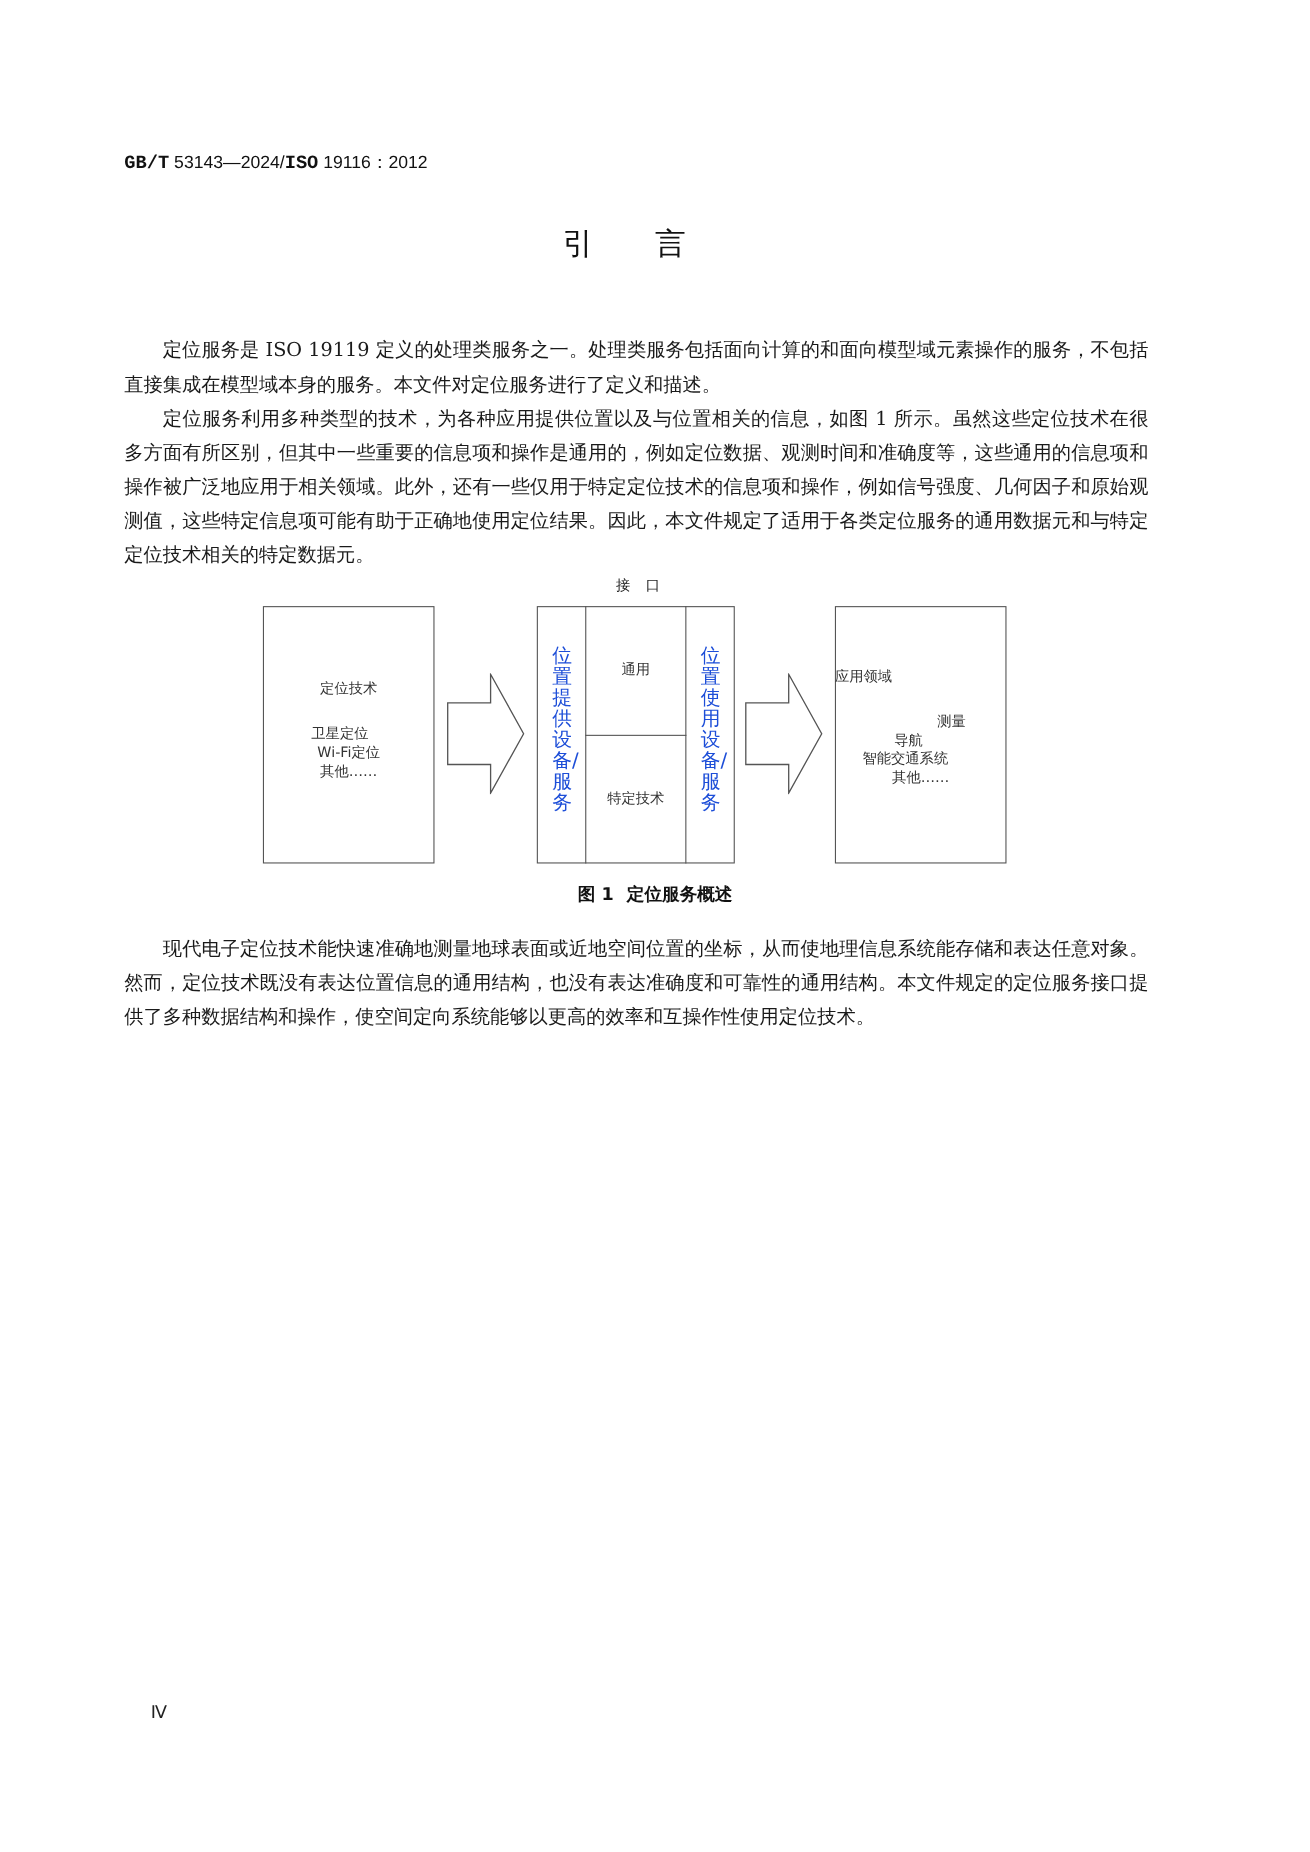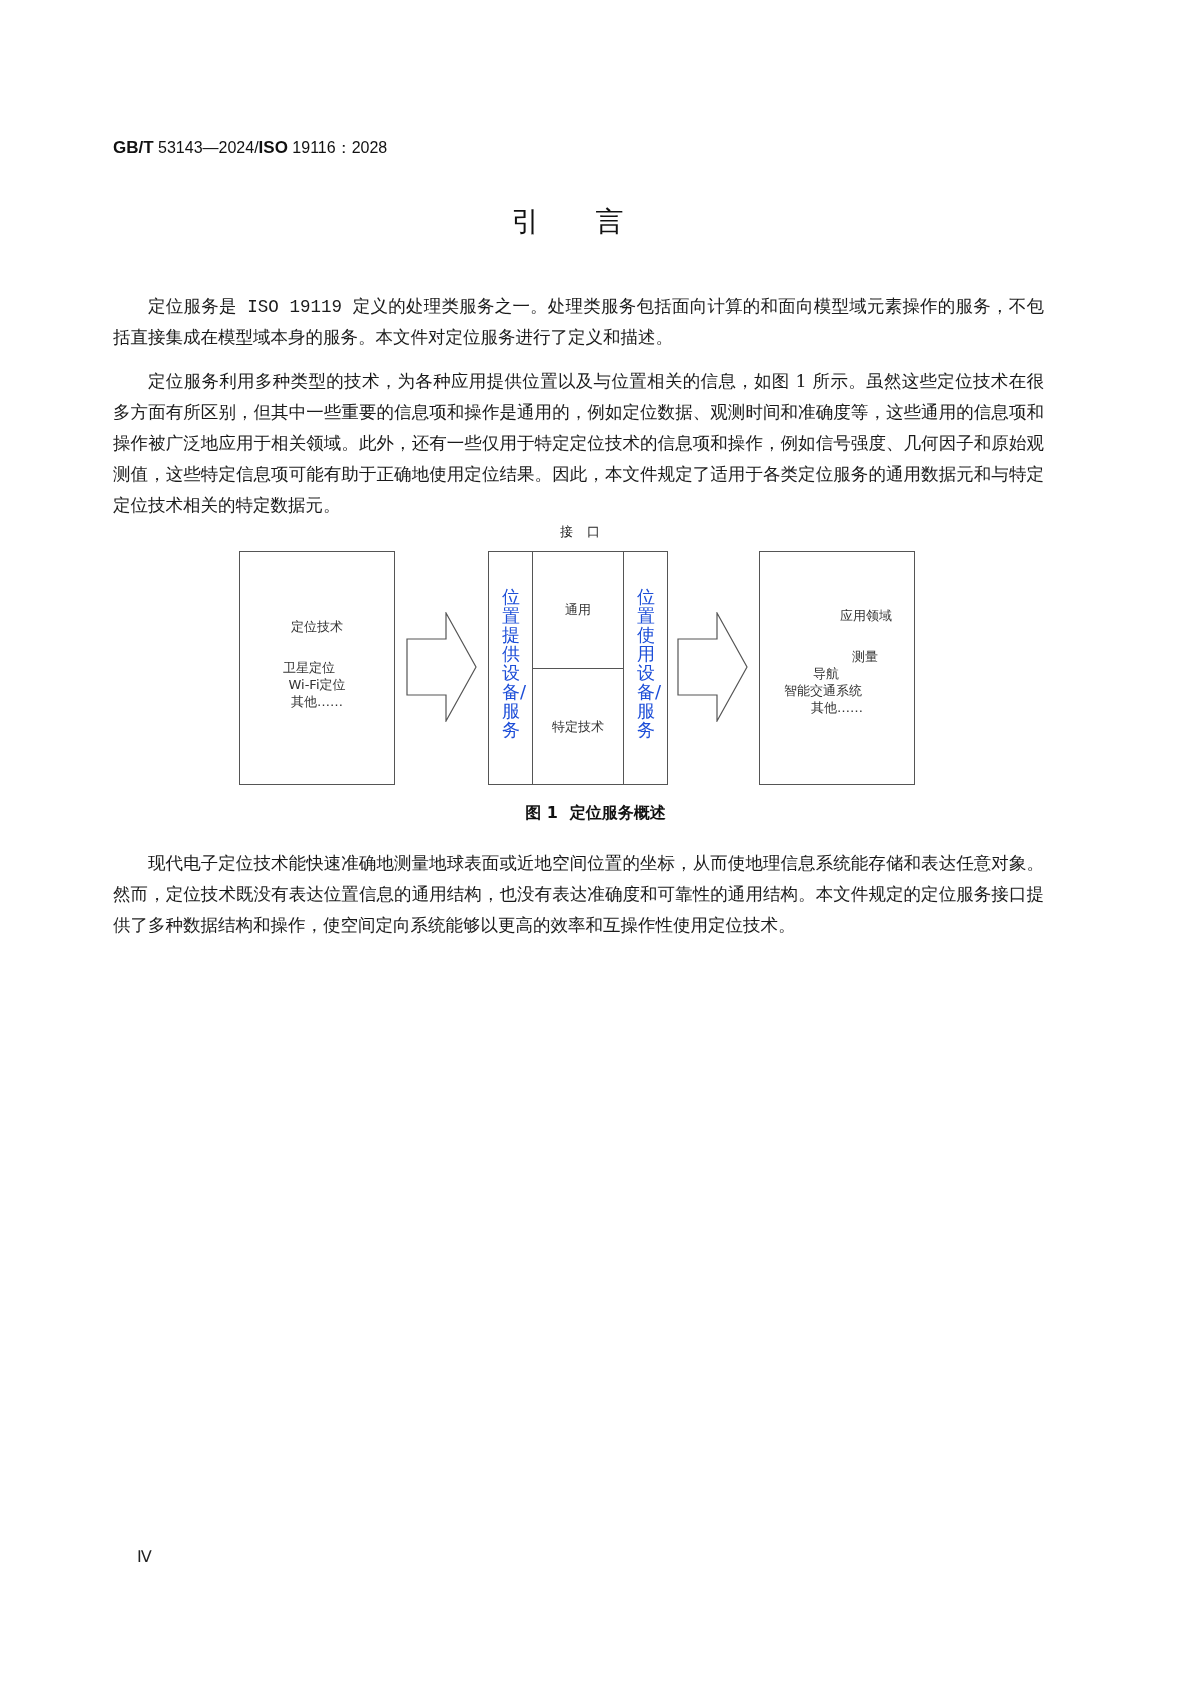--- a/index.html
+++ b/index.html
@@ -1,39 +1,39 @@
 <!DOCTYPE html>
 <html><head>
 <meta charset="utf-8">
 <style>
   html, body { margin: 0; padding: 0; background: #ffffff; }
   body { width: 1191px; height: 1684px; position: relative; overflow: hidden; color: #1a1a1a; }
   .header { position: absolute; left: 113px; top: 138px; font-family: "Liberation Sans", sans-serif; font-size: 16px; color: #111; }
-  .header b { font-family: Liberation Sans, sans-serif; font-weight: bold; font-size: 17px; }
+  .header b { font-family: Liberation Mono, monospace; font-weight: bold; font-size: 17px; }
   .title { position: absolute; left: 0; width: 1191px; top: 203px; text-align: center; font-family: "DejaVu Sans", sans-serif; font-size: 28px; letter-spacing: 56px; box-sizing: border-box; color: #111; }
   .para { position: absolute; left: 113px; width: 931px; font-family: "DejaVu Serif", serif; font-size: 17.5px; line-height: 31px; text-indent: 35px; text-align: justify; color: #1a1a1a; margin: 0; }
-  .p1 { top: 292px; font-family: Liberation Mono, monospace; }
+  .p1 { top: 304px; }
   .p2 { top: 366px; }
   .p3 { top: 848px; }
   .fig-label-top { position: absolute; left: 560px; top: 523px; font-family: "DejaVu Sans", sans-serif; font-size: 13px; letter-spacing: 14px; color: #222; }
   .box { position: absolute; border: 1.2px solid #555; box-sizing: border-box; }
   .box-text { position: absolute; font-family: "DejaVu Sans", sans-serif; font-size: 13px; color: #333; text-align: center; line-height: 17px; }
   .vtext { position: absolute; font-family: "DejaVu Sans", sans-serif; font-size: 18px; color: #1d4ed8; width: 16px; line-height: 19px; text-align: center; word-break: break-all; }
   .caption { position: absolute; left: 0; width: 1191px; top: 803px; text-align: center; font-family: "DejaVu Sans", sans-serif; font-size: 16px; font-weight: bold; color: #111; }
   .caption span + span { margin-left: 12px; }
   .page-num { position: absolute; left: 137px; top: 1547px; font-family: "Liberation Serif", serif; font-size: 16px; color: #222; }
   svg.arrow { position: absolute; }
 </style>
 </head>
 <body>
 
 <div class="header">
   <b>GB/T</b>
   <span>53143—2024/</span><b>ISO</b>
-  <span>19116：2028</span>
+  <span>19116：2012</span>
 </div>
 
 <div class="title">引言</div>
 
 <p class="para p1">定位服务是 ISO 19119 定义的处理类服务之一。处理类服务包括面向计算的和面向模型域元素操作的服务，不包括直接集成在模型域本身的服务。本文件对定位服务进行了定义和描述。</p>
 <p class="para p2">定位服务利用多种类型的技术，为各种应用提供位置以及与位置相关的信息，如图 1 所示。虽然这些定位技术在很多方面有所区别，但其中一些重要的信息项和操作是通用的，例如定位数据、观测时间和准确度等，这些通用的信息项和操作被广泛地应用于相关领域。此外，还有一些仅用于特定定位技术的信息项和操作，例如信号强度、几何因子和原始观测值，这些特定信息项可能有助于正确地使用定位结果。因此，本文件规定了适用于各类定位服务的通用数据元和与特定定位技术相关的特定数据元。</p>
 
 <div>
   <div class="fig-label-top">接口</div>
 
@@ -54,21 +54,21 @@
   <div class="vtext" style="left:502px; top:587px;">位置提供设备/服务</div>
   <div class="box-text" style="left:532px; width:92px; top:601px;">通用</div>
   <div class="box-text" style="left:532px; width:92px; top:718px;">特定技术</div>
   <div class="vtext" style="left:637px; top:587px;">位置使用设备/服务</div>
 
   <svg class="arrow" style="left:677px; top:612px;" width="72" height="110">
     <polygon points="1,27 40,27 40,1 70,55 40,109 40,83 1,83" fill="#fff" stroke="#555" stroke-width="1.2"></polygon>
   </svg>
 
   <div class="box" style="left:759px; top:551px; width:156px; height:234px;"></div>
-  <div class="box-text" style="left:804px; width:124px; top:607px;">应用领域</div>
+  <div class="box-text" style="left:723px; width:124px; top:607px;">应用领域</div>
   <div class="box-text" style="left:759px; width:156px; top:648px;margin-left:28px;">测量</div>
   <div class="box-text" style="left:759px; width:134px; top:665px;text-align:center;">导航</div>
   <div class="box-text" style="left:759px; width:128px; top:682px;">智能交通系统</div>
   <div class="box-text" style="left:759px; width:156px; top:699px;">其他……</div>
 </div>
 
 <div class="caption">
   <span>图 1</span><span>定位服务概述</span>
 </div>
 

